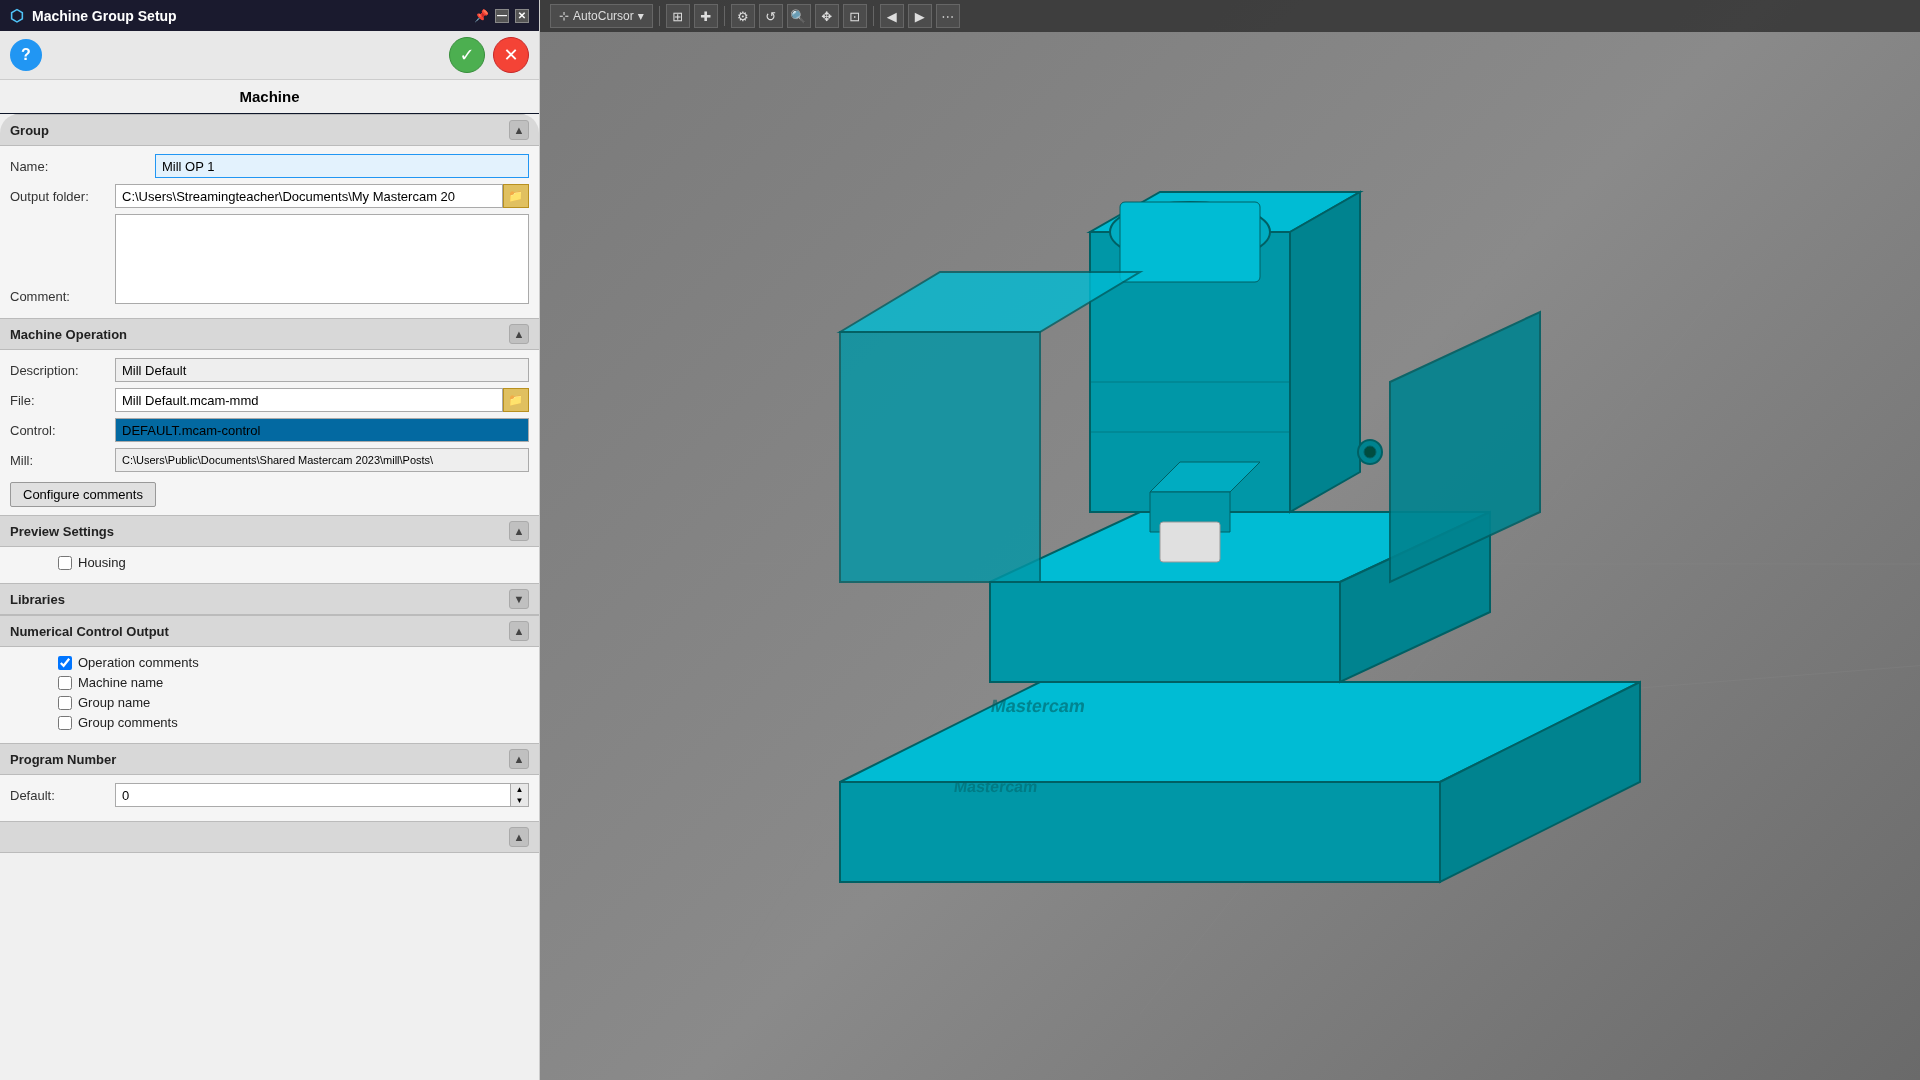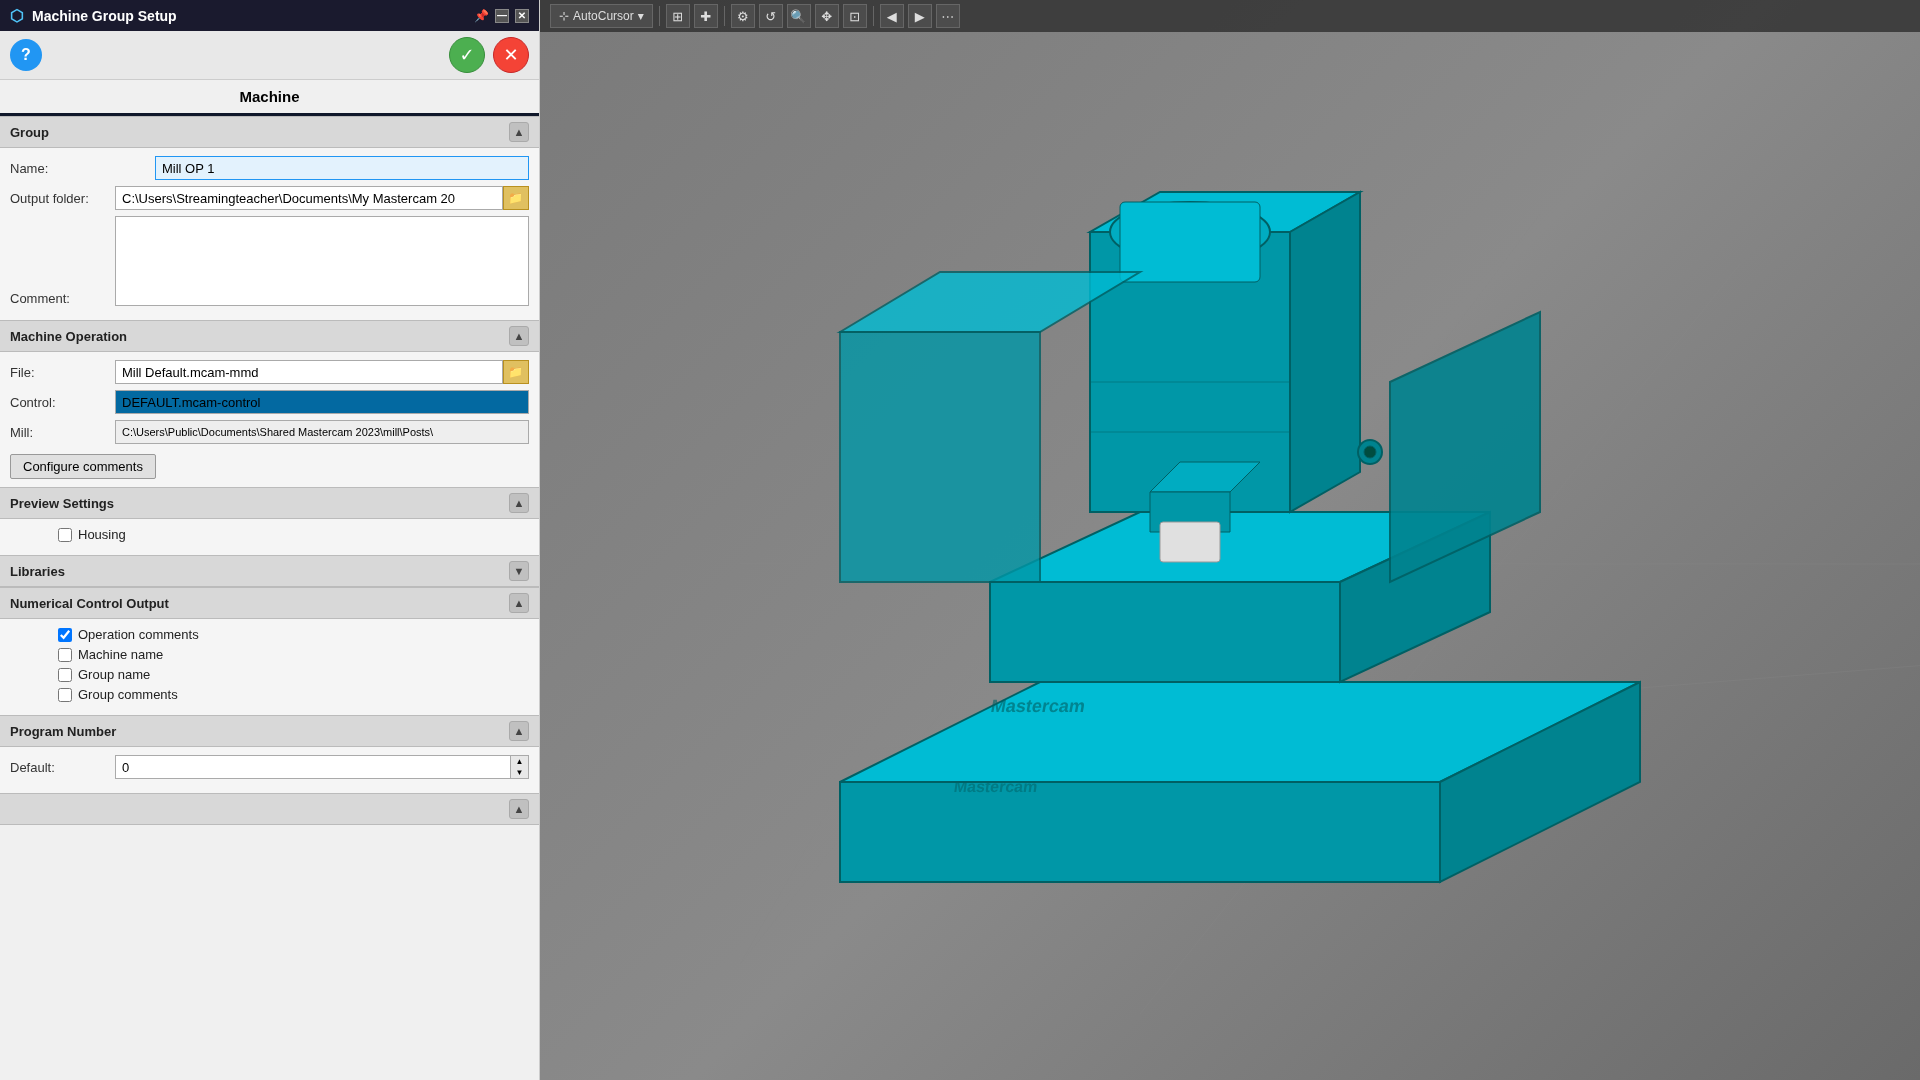--- a/index.html
+++ b/index.html
@@ -94,20 +94,21 @@
       font-weight: bold;
       font-size: 16px;
       cursor: pointer;
       margin-right: 8px;
     }
 
     .panel-content {
       flex: 1;
       overflow-y: auto;
       padding: 0;
+      border-radius: 19px;
     }
 
     
     .section-header {
       background: #d8d8d8;
       padding: 5px 10px;
       display: flex;
       align-items: center;
       justify-content: space-between;
       border-top: 1px solid #bbb;
@@ -349,21 +350,21 @@
     <div class="help-btn">
       <span>?</span>
     </div>
     <div style="flex:1;"></div>
     <div style="display:flex; gap:8px;">
       <div class="toolbar-btn toolbar-btn-green" style="width:36px;height:36px;border-radius:50%;font-size:18px;">✓</div>
       <div class="toolbar-btn toolbar-btn-red" style="width:36px;height:36px;border-radius:50%;font-size:18px;">✕</div>
     </div>
   </div>
 
-  <div style="padding:8px; text-align:center; background:#f0f0f0; border-bottom:3px solid #0f172a;">
+  <div style="padding:8px; text-align:center; background:#f0f0f0; border-bottom:1px solid #0f172a;">
     <span style="font-size:15px; font-weight:bold;">Machine</span>
   </div>
 
   <div class="panel-content">
 
     <div class="section-header">
       <span>Group</span>
       <div class="collapse-btn">▲</div>
     </div>
     <div class="section-body">
@@ -382,20 +383,24 @@
         <span class="form-label" style="padding-top:4px;">Comment:</span>
         <textarea class="comment-textarea" style=""></textarea>
       </div>
     </div>
 
     <div class="section-header">
       <span>Machine Operation</span>
       <div class="collapse-btn">▲</div>
     </div>
     <div class="section-body">
+      <div class="form-row">
+        <span class="form-label">Description:</span>
+        <input class="form-input" type="text" value="Mill Default" style="background: rgb(238, 238, 238);">
+      </div>
       <div class="form-row">
         <span class="form-label">File:</span>
         <div class="input-with-btn">
           <input class="form-input" type="text" value="Mill Default.mcam-mmd" style="">
           <div class="folder-btn">📁</div>
         </div>
       </div>
       <div class="form-row">
         <span class="form-label">Control:</span>
         <input class="form-input" type="text" value="DEFAULT.mcam-control" style="background: #0369a1;">

